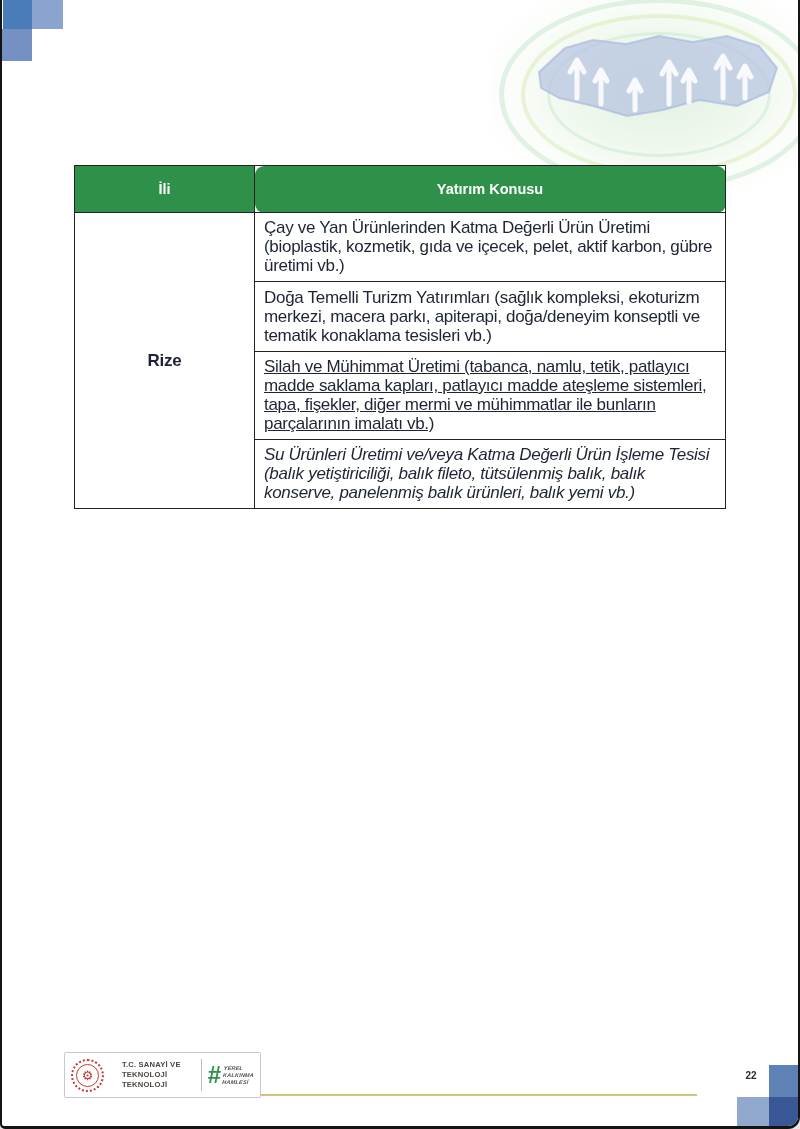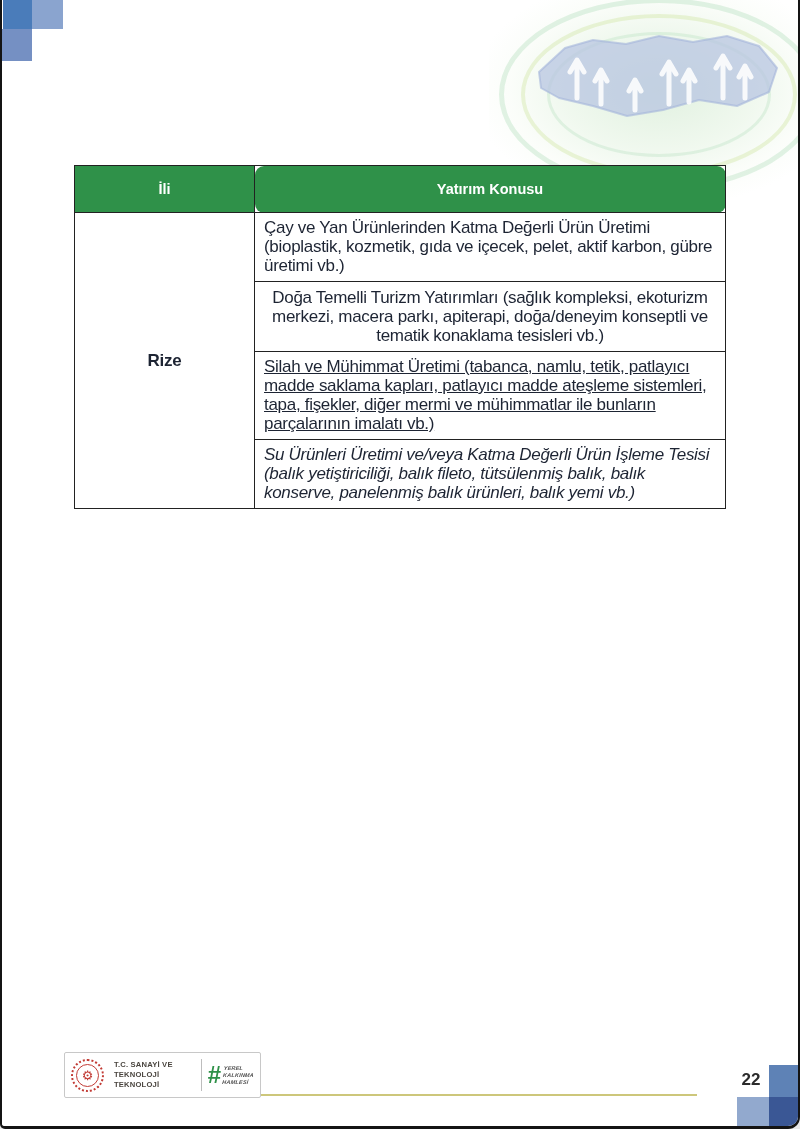--- a/index.html
+++ b/index.html
@@ -63,21 +63,21 @@
     font-size: 17px; letter-spacing: -0.3px;
     line-height: 19px; color: #1d2433;
     padding: 5px 9px 6px 9px;
     vertical-align: middle;
   }
   td.province {
     text-align: center; font-weight: bold; font-size: 13.5px;
     letter-spacing: 0;
   }
   td.topic.r1 { height: 49px; }
-  td.topic.r2 { height: 70px; text-align: center; }
+  td.topic.r2 { height: 70px; }
   td.topic.r3 { height: 62px; text-decoration: underline; }
   td.topic.r4 { height: 64px; font-style: italic; }
 
   
   .logo-box {
     position: absolute; left: 62px; top: 1052px;
     width: 197px; height: 46px;
     border: 1px solid #c8c8c8; border-radius: 2px;
     background: #fff;
     display: flex; align-items: center;
@@ -88,40 +88,40 @@
     border: 2px dotted #c23b35; border-radius: 50%;
     display: flex; align-items: center; justify-content: center;
     position: relative;
   }
   .emblem .inner {
     width: 23px; height: 23px; border: 1px solid #c23b35; border-radius: 50%;
     display: flex; align-items: center; justify-content: center;
     color: #c23b35; font-size: 13px; line-height: 1;
   }
   .ministry-text {
-    margin-left: 10px; flex: 1;
+    margin-left: 18px; flex: 1;
     font-size: 7.6px; font-weight: bold; color: #4a453f;
     line-height: 1.3; letter-spacing: 0.2px;
   }
   .logo-divider { width: 1px; height: 32px; background: #bdbdbd; margin: 0 6px; }
   .hashtag-wrap { display: flex; align-items: center; }
   .hashtag-symbol { color: #2f9149; font-size: 24px; font-weight: 900; line-height: 1; }
   .campaign {
     margin-left: 2px; font-size: 5.5px; font-weight: bold; font-style: italic;
     color: #4f4f4f; line-height: 1.25; text-transform: uppercase;
     transform: skewX(-6deg); letter-spacing: 0.2px;
   }
 
   .footer-line {
     position: absolute; left: 259px; top: 1094px;
     width: 436px; height: 2px; background: #cdc77b;
   }
   .page-number {
     position: absolute; left: 733px; top: 1070px; width: 32px;
-    text-align: center; font-size: 17px; font-weight: bold; color: #2b2b2b;
+    text-align: center; font-size: 10px; font-weight: bold; color: #2b2b2b;
   }
 </style>
 </head>
 <body>
 
 <div class="page">
 
   <div class="sq sq-tl-dark"></div>
   <div class="sq sq-tl-light"></div>
   <div class="sq sq-tl-mid"></div>

